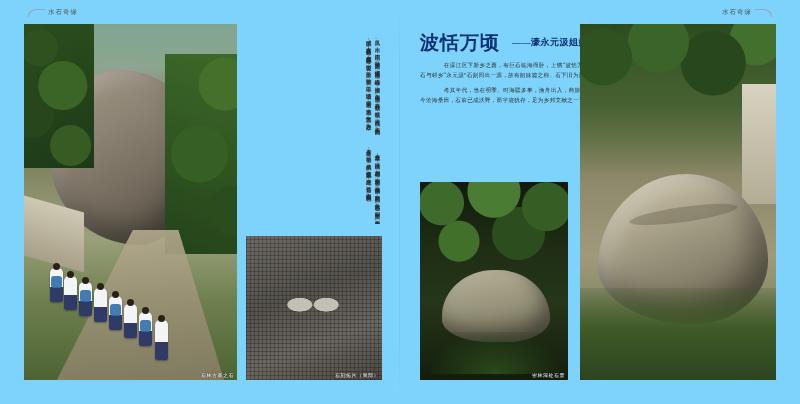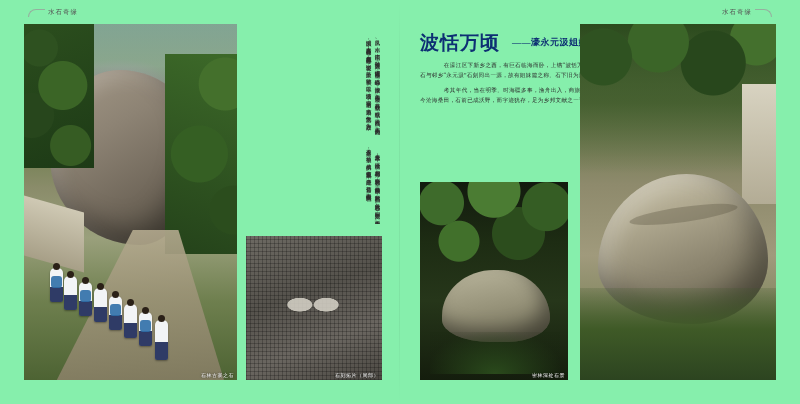--- a/index.html
+++ b/index.html
@@ -11,21 +11,21 @@
     width: 800px;
     height: 404px;
     overflow: hidden;
     font-family: "Liberation Sans", sans-serif;
   }
 
   .spread {
     position: relative;
     width: 800px;
     height: 404px;
-    background: #86efac;
+    background: #7dd3fc;
   }
 
   
   .corner-mark {
     position: absolute;
     top: 8px;
     font-size: 6px;
     letter-spacing: 1px;
     color: #6b6b6b;
     display: flex;

